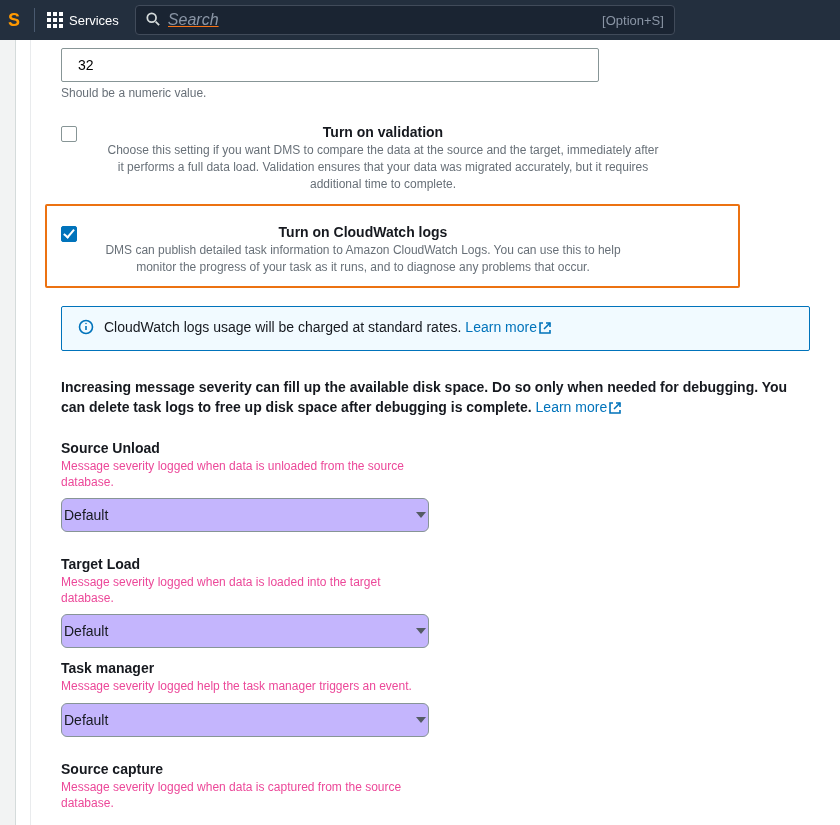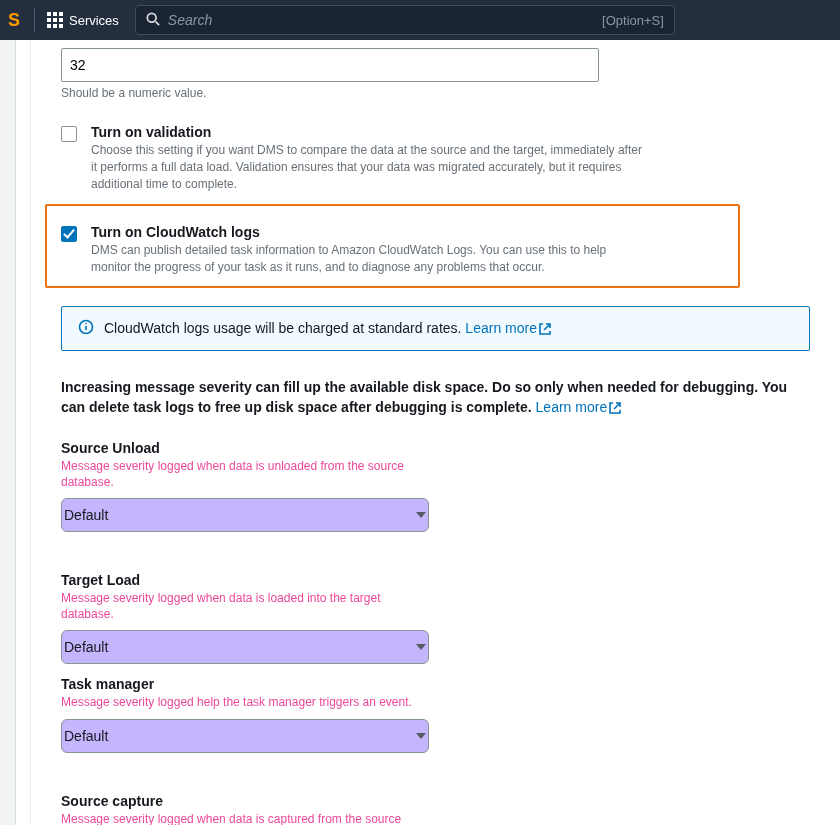--- a/index.html
+++ b/index.html
@@ -7,52 +7,52 @@
   
   .topnav { background: #232f3e; height: 40px; display: flex; align-items: center; padding: 0 8px; gap: 12px; }
   .topnav-logo { color: #ff9900; font-weight: bold; font-size: 18px; width: 14px; overflow: hidden; }
   .topnav-divider { width: 1px; height: 24px; background: #4a5a70; }
   .topnav-services { color: #fff; display: flex; align-items: center; gap: 6px; font-size: 13px; cursor: pointer; }
   .grid-icon { width: 16px; height: 16px; }
   .grid-icon svg rect { fill: #fff; }
   .search-wrap { flex: 1; max-width: 540px; margin-left: 4px; }
   .search-box { background: #1a2432; border: 1px solid #414b5a; border-radius: 4px; height: 30px; display: flex; align-items: center; padding: 0 10px; gap: 8px; }
   .search-icon svg { width: 14px; height: 14px; }
-  .search-input { background: transparent; border: none; color: #fef9c3; font-style: italic; flex: 1; outline: none; font-size: 14px; }
+  .search-input { background: transparent; border: none; color: #f97316; font-style: italic; flex: 1; outline: none; font-size: 16px; text-decoration: underline; }
   .search-input::placeholder { color: #8a95a5; font-style: italic; }
   .search-kbd { color: #8a95a5; font-size: 13px; }
   
   .page { display: flex; }
   .left-rail { width: 16px; background: #f2f3f3; border-right: 1px solid #d5dbdb; min-height: 785px; }
   .content { flex: 1; padding: 0 0 0 0; }
   .panel { border-left: 1px solid #e9ebed; padding: 0 0 30px 0; margin-left: 14px; }
   .inner { padding: 0 30px 0 30px; }
   
-  .text-input { width: 538px; height: 34px; border: 1px solid #879596; border-radius: 2px; padding: 4px 8px; font-size: 14px; margin-top: 8px; }
+  .text-input { width: 538px; height: 34px; border: 1px solid #879596; border-radius: 2px; padding: 4px 16px; font-size: 14px; margin-top: 8px; }
   .hint { color: #687078; font-size: 12px; margin-top: 4px; }
   
-  .check-row { display: flex; align-items: flex-start; gap: 14px; margin-top: 24px; }
+  .check-row { display: flex; align-items: flex-start; gap: 26px; margin-top: 24px; text-align: center; }
   .check-row.highlighted { border: 2px solid #ec7211; border-radius: 2px; padding: 18px 14px 10px 14px; margin-left: -16px; margin-right: 70px; margin-top: 12px; }
   .checkbox { width: 16px; height: 16px; border: 1px solid #879596; border-radius: 2px; flex-shrink: 0; margin-top: 2px; cursor: pointer; position: relative; }
   .checkbox.checked { background: #0073bb; border-color: #0073bb; }
   .checkbox.checked::after { content: ""; position: absolute; left: 4px; top: 0px; width: 4px; height: 9px; border: solid #fff; border-width: 0 2px 2px 0; transform: rotate(40deg); }
   .check-label { font-weight: 700; font-size: 14px; }
   .check-desc { color: #687078; font-size: 12px; margin-top: 2px; max-width: 560px; line-height: 1.4; }
   
-  .info-box { border: 1px solid #0073bb; background: #f1faff; border-radius: 2px; padding: 12px 16px; margin-top: 18px; display: flex; align-items: flex-end; gap: 10px; }
+  .info-box { border: 1px solid #0073bb; background: #f1faff; border-radius: 2px; padding: 12px 16px; margin-top: 18px; display: flex; align-items: center; gap: 10px; }
   .info-icon svg { width: 16px; height: 16px; }
   .info-text { font-size: 14px; }
   .link { color: #0073bb; cursor: pointer; }
   .ext-icon { display: inline-block; vertical-align: -2px; margin-left: 2px; }
   .ext-icon svg { width: 12px; height: 12px; }
   
   .para { font-size: 14px; line-height: 1.45; margin-top: 26px; font-weight: 700; }
   .para .link { font-weight: 400; }
   
-  .grid2 { display: flex; gap: 40px; margin-top: 20px; flex-wrap: wrap; }
+  .grid2 { display: flex; gap: 24px; margin-top: 20px; flex-wrap: wrap; }
   .col { width: 368px; }
   .field-label { font-weight: 700; font-size: 14px; }
   .field-desc { color: #ec4899; font-size: 12px; margin-top: 2px; line-height: 1.35; }
   .select { width: 100%; height: 34px; border: 1px solid #879596; border-radius: 6px; margin-top: 8px; display: flex; align-items: center; justify-content: space-between; padding: 0 2px; cursor: pointer; background: #c4b5fd; }
   .select-caret svg { width: 10px; height: 10px; }
   
   .row-gap { margin-top: 12px; }
 </style>
 </head>
 <body>

